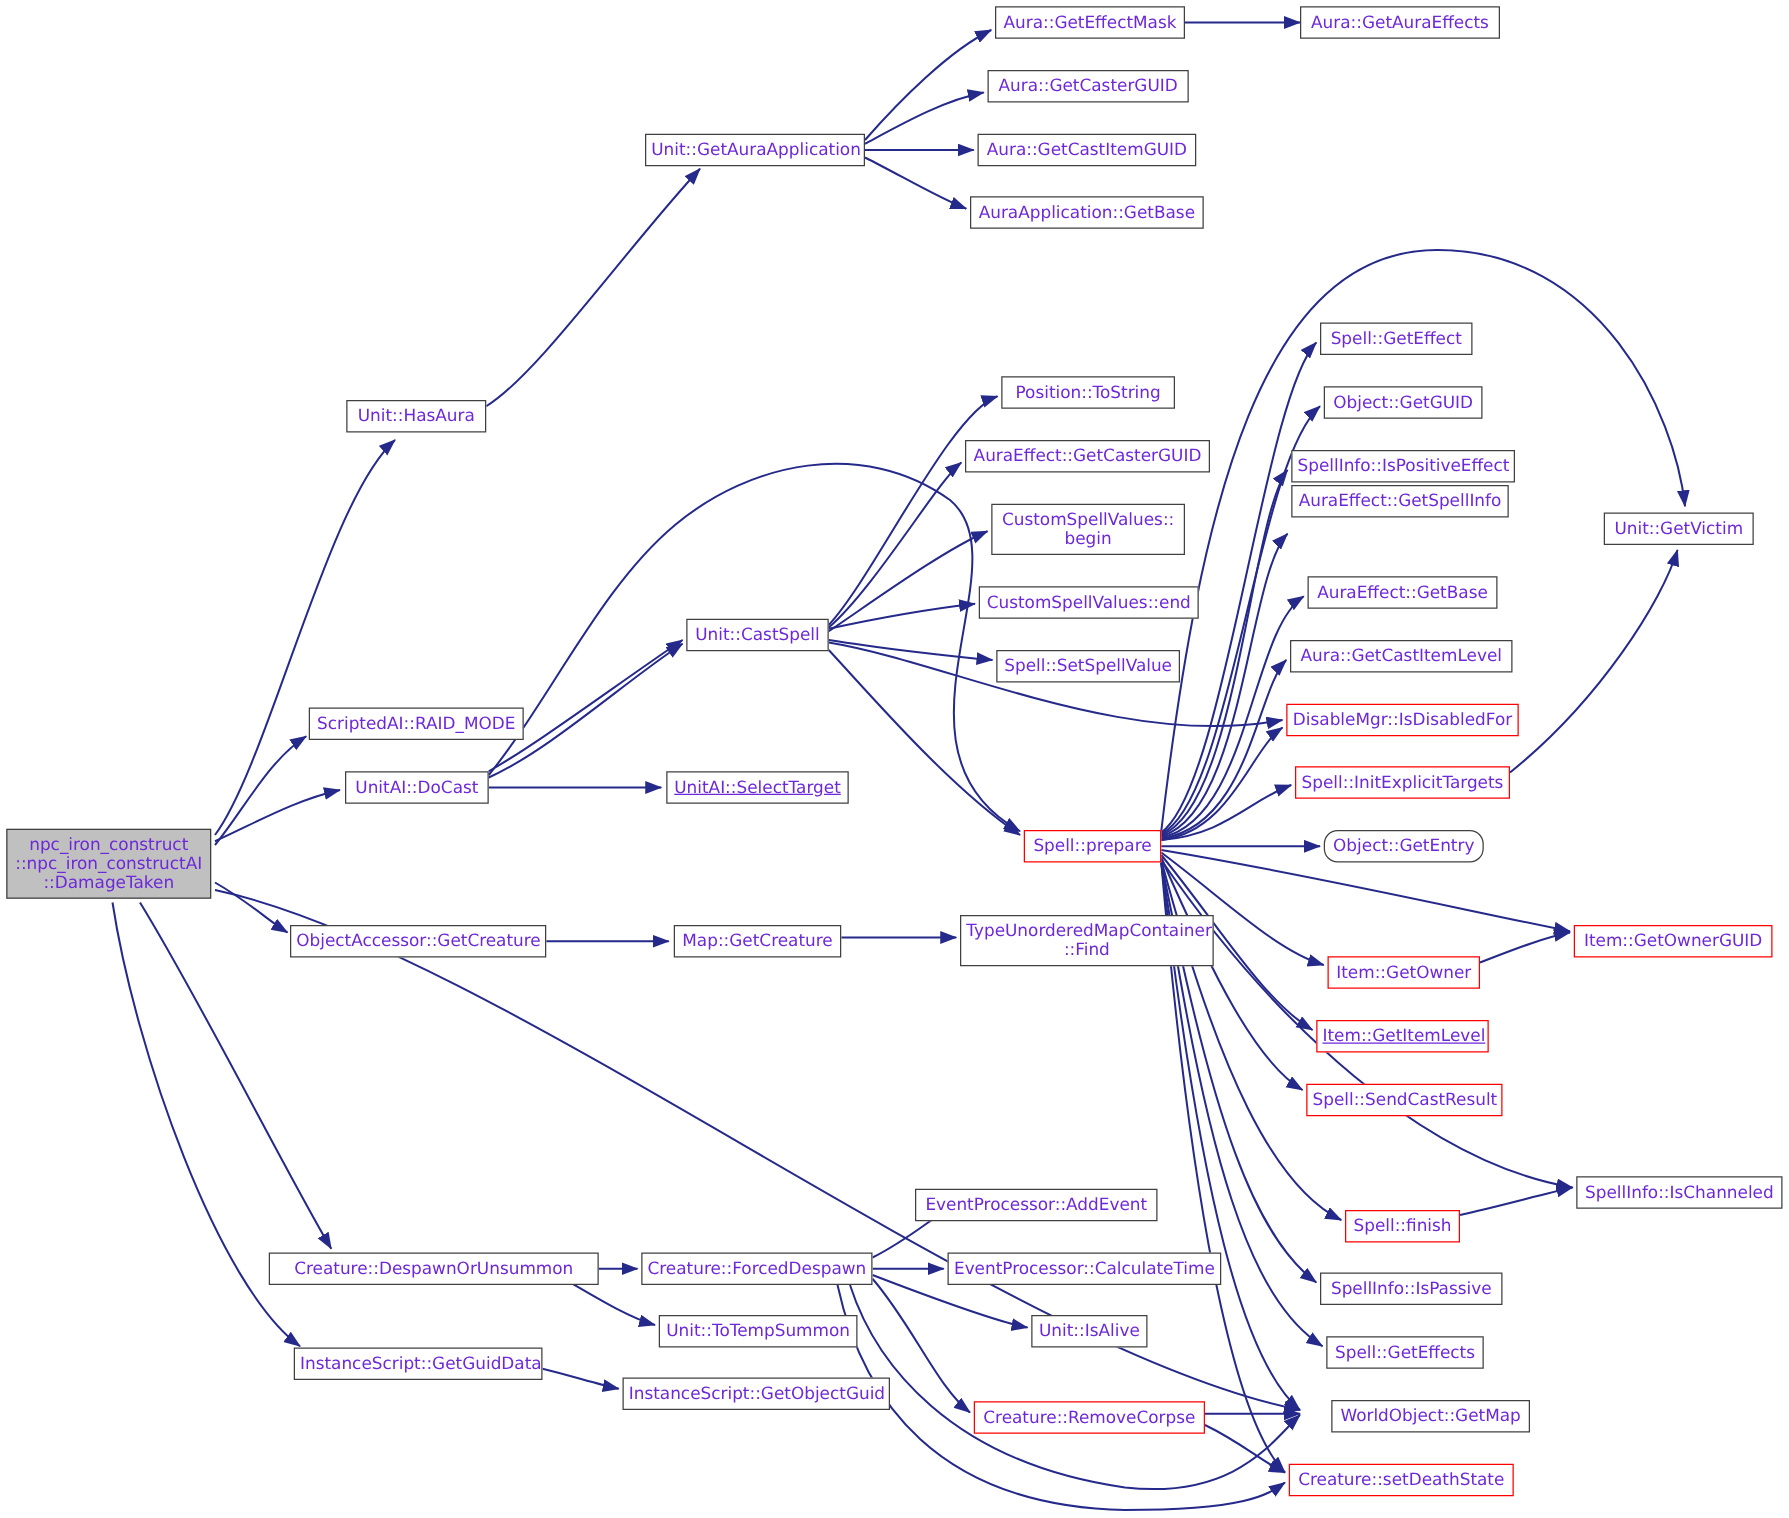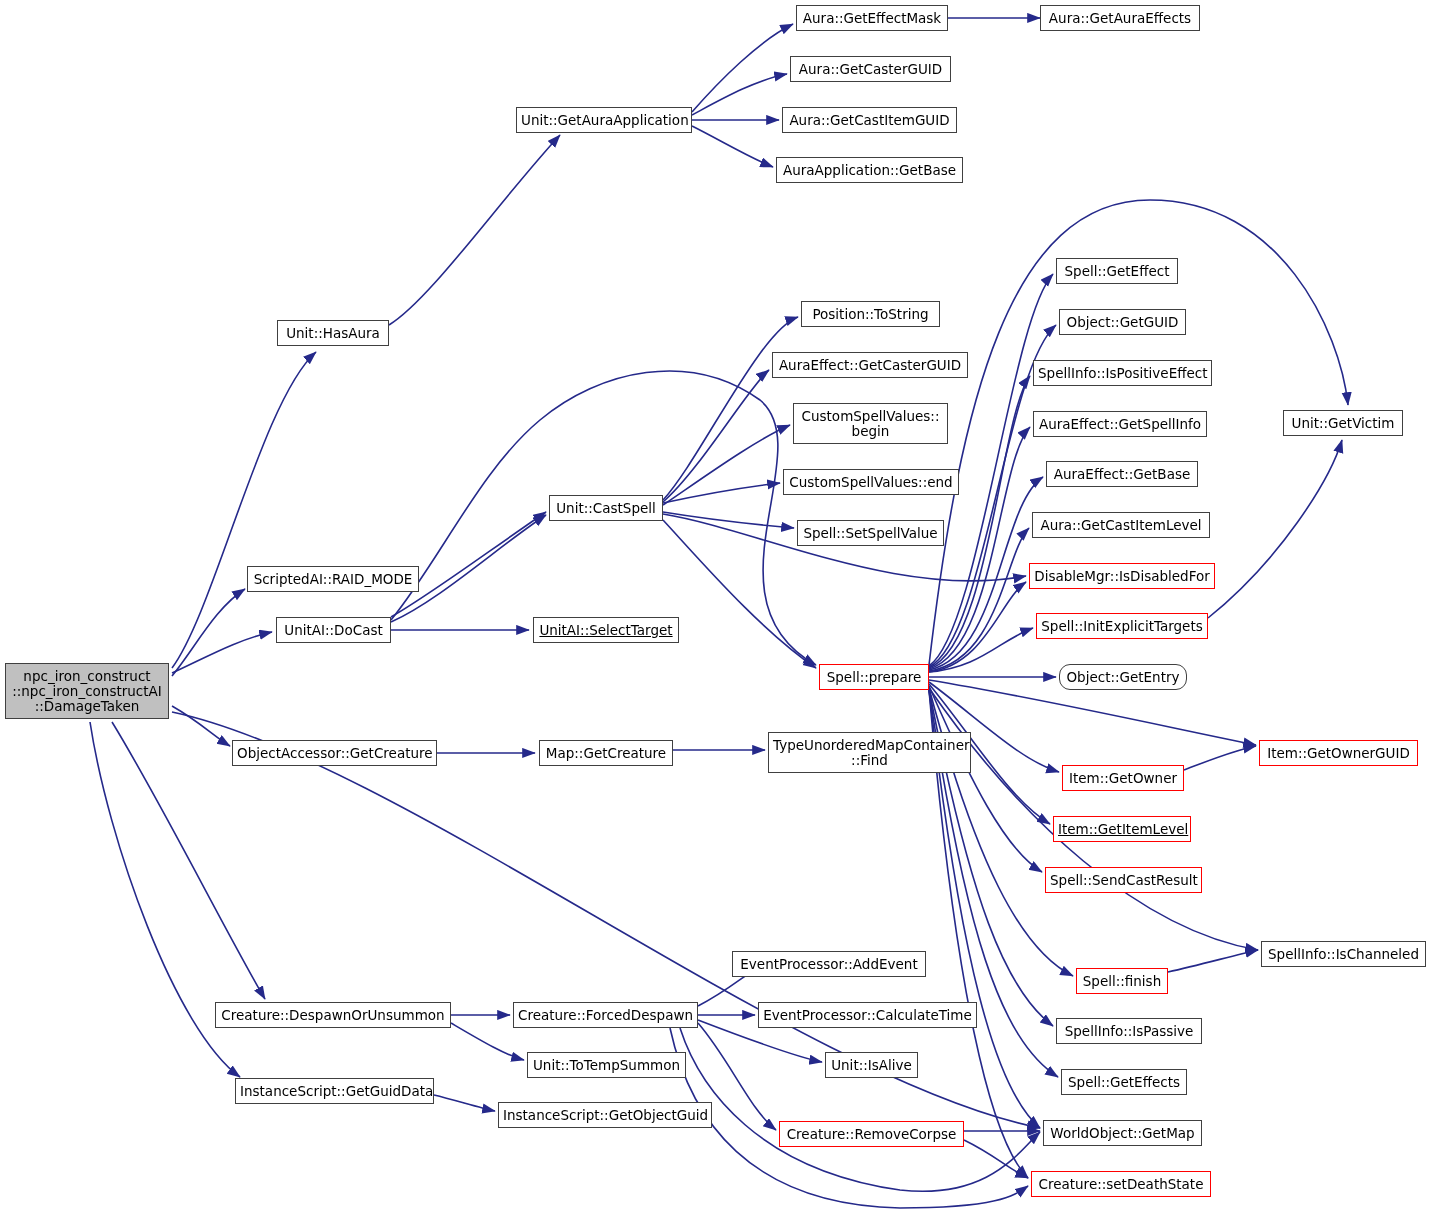--- a/index.html
+++ b/index.html
@@ -1,21 +1,21 @@
 <!DOCTYPE html>
 <html><head>
 <meta charset="utf-8">
 <style>
   html,body{margin:0;padding:0;background:#ffffff;}
   #canvas{position:relative;width:1431px;height:1214px;overflow:hidden;
           font-family:"DejaVu Sans","Liberation Sans",sans-serif;background:#fff;}
   svg.edges{position:absolute;left:0;top:0;width:1431px;height:1214px;pointer-events:none;}
   .node{position:absolute;box-sizing:border-box;display:flex;align-items:center;
         justify-content:center;text-align:center;background:#ffffff;
-        border:1px solid #404040;color:#000000;font-size:13.5px;line-height:15px;
+        border:1px solid #404040;color:#6d28d9;font-size:13.5px;line-height:15px;
         white-space:pre-line;padding:1px 4px;}
   .node.red{border-color:#ff0000;}
   .node.root{background:#c0c0c0;border:1px solid #404040;}
   .node span{display:block;width:100%;}
 </style>
 </head>
 <body>
 
 <div id="canvas">
   <svg class="edges" viewBox="0 0 1431 1214">
@@ -88,21 +88,21 @@
       </g>
   </svg>
   <div id="node-layer">
       <div class="node root" style="left: 5px; top: 663px; width: 164px; height: 56px;"><span>npc_iron_construct
 ::npc_iron_constructAI
 ::DamageTaken</span></div>
       <div class="node" style="left: 277px; top: 320px; width: 112px; height: 26px;"><span>Unit::HasAura</span></div>
       <div class="node" style="left: 247px; top: 566px; width: 172px; height: 26px;"><span>ScriptedAI::RAID_MODE</span></div>
       <div class="node" style="left: 276px; top: 617px; width: 115px; height: 26px;"><span>UnitAI::DoCast</span></div>
       <div class="node" style="left: 232px; top: 740px; width: 205px; height: 26px;"><span>ObjectAccessor::GetCreature</span></div>
-      <div class="node" style="left: 215px; top: 1002px; width: 236px; height: 26px;"><span>Creature::DespawnOrUnsummon</span></div>
+      <div class="node" style="left: 215px; top: 1002px; width: 264px; height: 26px;"><span>Creature::DespawnOrUnsummon</span></div>
       <div class="node" style="left: 235px; top: 1078px; width: 199px; height: 26px;"><span>InstanceScript::GetGuidData</span></div>
       <div class="node" style="left: 516px; top: 107px; width: 176px; height: 26px;"><span>Unit::GetAuraApplication</span></div>
       <div class="node" style="left: 549px; top: 495px; width: 114px; height: 26px;"><span>Unit::CastSpell</span></div>
       <div class="node" style="left: 533px; top: 617px; width: 146px; height: 26px; text-decoration: underline;"><span>UnitAI::SelectTarget</span></div>
       <div class="node" style="left: 539px; top: 740px; width: 134px; height: 26px;"><span>Map::GetCreature</span></div>
       <div class="node" style="left: 513px; top: 1002px; width: 185px; height: 26px;"><span>Creature::ForcedDespawn</span></div>
       <div class="node" style="left: 527px; top: 1052px; width: 159px; height: 26px;"><span>Unit::ToTempSummon</span></div>
       <div class="node" style="left: 498px; top: 1102px; width: 214px; height: 26px;"><span>InstanceScript::GetObjectGuid</span></div>
       <div class="node" style="left: 796px; top: 5px; width: 152px; height: 26px;"><span>Aura::GetEffectMask</span></div>
       <div class="node" style="left: 790px; top: 56px; width: 161px; height: 26px;"><span>Aura::GetCasterGUID</span></div>
@@ -117,32 +117,32 @@
       <div class="node red" style="left: 819px; top: 664px; width: 110px; height: 26px;"><span>Spell::prepare</span></div>
       <div class="node" style="left: 768px; top: 732px; width: 203px; height: 41px;"><span>TypeUnorderedMapContainer
 ::Find</span></div>
       <div class="node" style="left: 732px; top: 951px; width: 194px; height: 26px;"><span>EventProcessor::AddEvent</span></div>
       <div class="node" style="left: 758px; top: 1002px; width: 219px; height: 26px;"><span>EventProcessor::CalculateTime</span></div>
       <div class="node" style="left: 825px; top: 1052px; width: 93px; height: 26px;"><span>Unit::IsAlive</span></div>
       <div class="node red" style="left: 779px; top: 1121px; width: 185px; height: 26px;"><span>Creature::RemoveCorpse</span></div>
       <div class="node" style="left: 1056px; top: 258px; width: 122px; height: 26px;"><span>Spell::GetEffect</span></div>
       <div class="node" style="left: 1059px; top: 309px; width: 127px; height: 26px;"><span>Object::GetGUID</span></div>
       <div class="node" style="left: 1033px; top: 360px; width: 179px; height: 26px;"><span>SpellInfo::IsPositiveEffect</span></div>
-      <div class="node" style="left: 1033px; top: 411px; width: 174px; height: 26px; align-items: center;"><span>AuraEffect::GetSpellInfo</span></div>
+      <div class="node" style="left: 1033px; top: 388px; width: 174px; height: 26px; align-items: center;"><span>AuraEffect::GetSpellInfo</span></div>
       <div class="node" style="left: 1046px; top: 461px; width: 152px; height: 26px;"><span>AuraEffect::GetBase</span></div>
       <div class="node" style="left: 1032px; top: 512px; width: 178px; height: 26px;"><span>Aura::GetCastItemLevel</span></div>
       <div class="node red" style="left: 1029px; top: 563px; width: 186px; height: 26px;"><span>DisableMgr::IsDisabledFor</span></div>
       <div class="node red" style="left: 1036px; top: 613px; width: 172px; height: 26px;"><span>Spell::InitExplicitTargets</span></div>
       <div class="node" style="left: 1059px; top: 664px; width: 128px; height: 26px; border-radius: 11px;"><span>Object::GetEntry</span></div>
       <div class="node red" style="left: 1259px; top: 740px; width: 159px; height: 26px;"><span>Item::GetOwnerGUID</span></div>
       <div class="node red" style="left: 1062px; top: 765px; width: 122px; height: 26px;"><span>Item::GetOwner</span></div>
       <div class="node red" style="left: 1053px; top: 816px; width: 138px; height: 26px; text-decoration: underline;"><span>Item::GetItemLevel</span></div>
       <div class="node red" style="left: 1045px; top: 867px; width: 157px; height: 26px;"><span>Spell::SendCastResult</span></div>
       <div class="node" style="left: 1261px; top: 941px; width: 165px; height: 26px;"><span>SpellInfo::IsChanneled</span></div>
       <div class="node red" style="left: 1076px; top: 968px; width: 92px; height: 26px;"><span>Spell::finish</span></div>
       <div class="node" style="left: 1056px; top: 1018px; width: 146px; height: 26px;"><span>SpellInfo::IsPassive</span></div>
       <div class="node" style="left: 1061px; top: 1069px; width: 126px; height: 26px;"><span>Spell::GetEffects</span></div>
-      <div class="node" style="left: 1043px; top: 1120px; width: 159px; height: 26px;"><span>WorldObject::GetMap</span></div>
+      <div class="node" style="left: 1065px; top: 1120px; width: 159px; height: 26px;"><span>WorldObject::GetMap</span></div>
       <div class="node red" style="left: 1031px; top: 1171px; width: 180px; height: 26px;"><span>Creature::setDeathState</span></div>
       <div class="node" style="left: 1283px; top: 410px; width: 120px; height: 26px;"><span>Unit::GetVictim</span></div>
       <div class="node" style="left: 1040px; top: 5px; width: 160px; height: 26px;"><span>Aura::GetAuraEffects</span></div>
     </div>
 </div>
 
 </body></html>

